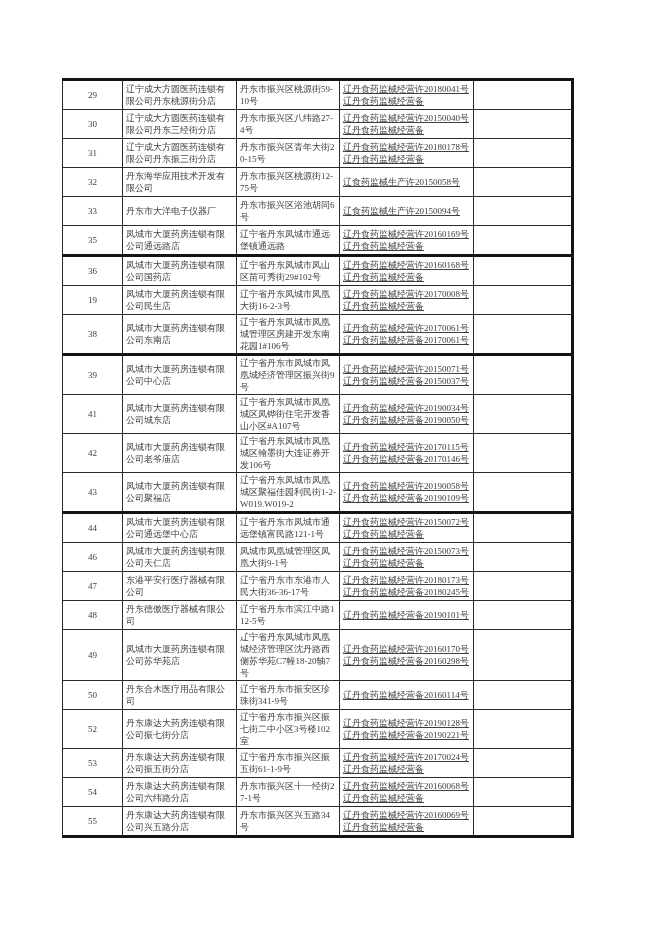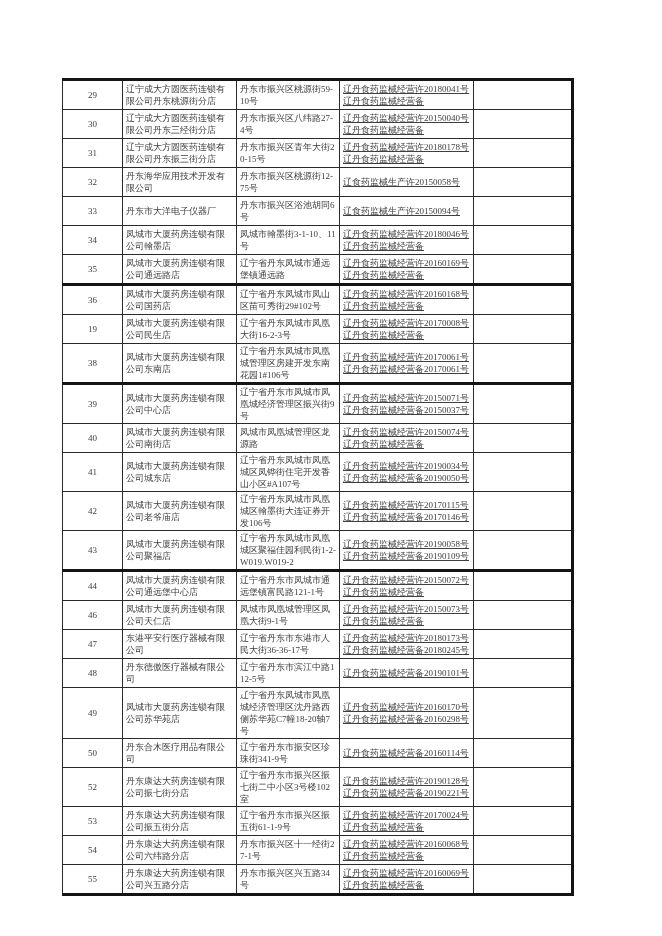--- a/index.html
+++ b/index.html
@@ -86,27 +86,20 @@
           <td class="col-license">辽食药监械生产许20150058号</td>
           <td class="col-remark"></td>
         </tr>
         <tr data-row-no="33">
           <td class="col-no">33</td>
           <td class="col-company">丹东市大洋电子仪器厂</td>
           <td class="col-address">丹东市振兴区浴池胡同6号</td>
           <td class="col-license">辽食药监械生产许20150094号</td>
           <td class="col-remark"></td>
         </tr>
-        <tr data-row-no="34">
-          <td class="col-no">34</td>
-          <td class="col-company">凤城市大厦药房连锁有限公司翰墨店</td>
-          <td class="col-address">凤城市翰墨街3-1-10、11号</td>
-          <td class="col-license">辽丹食药监械经营许20180046号辽丹食药监械经营备</td>
-          <td class="col-remark"></td>
-        </tr>
         <tr data-row-no="35">
           <td class="col-no">35</td>
           <td class="col-company">凤城市大厦药房连锁有限公司通远路店</td>
           <td class="col-address">辽宁省丹东凤城市通远堡镇通远路</td>
           <td class="col-license">辽丹食药监械经营许20160169号辽丹食药监械经营备</td>
           <td class="col-remark"></td>
         </tr>
         <tr data-row-no="36">
           <td class="col-no">36</td>
           <td class="col-company">凤城市大厦药房连锁有限公司国药店</td>
@@ -128,27 +121,20 @@
           <td class="col-license">辽丹食药监械经营许20170061号辽丹食药监械经营备20170061号</td>
           <td class="col-remark"></td>
         </tr>
         <tr data-row-no="39">
           <td class="col-no">39</td>
           <td class="col-company">凤城市大厦药房连锁有限公司中心店</td>
           <td class="col-address">辽宁省丹东市凤城市凤凰城经济管理区振兴街9号</td>
           <td class="col-license">辽丹食药监械经营许20150071号辽丹食药监械经营备20150037号</td>
           <td class="col-remark"></td>
         </tr>
-        <tr data-row-no="40">
-          <td class="col-no">40</td>
-          <td class="col-company">凤城市大厦药房连锁有限公司南街店</td>
-          <td class="col-address">凤城市凤凰城管理区龙源路</td>
-          <td class="col-license">辽丹食药监械经营许20150074号辽丹食药监械经营备</td>
-          <td class="col-remark"></td>
-        </tr>
         <tr data-row-no="41">
           <td class="col-no">41</td>
           <td class="col-company">凤城市大厦药房连锁有限公司城东店</td>
           <td class="col-address">辽宁省丹东凤城市凤凰城区凤铧街住宅开发香山小区#A107号</td>
           <td class="col-license">辽丹食药监械经营许20190034号辽丹食药监械经营备20190050号</td>
           <td class="col-remark"></td>
         </tr>
         <tr data-row-no="42">
           <td class="col-no">42</td>
           <td class="col-company">凤城市大厦药房连锁有限公司老爷庙店</td>

